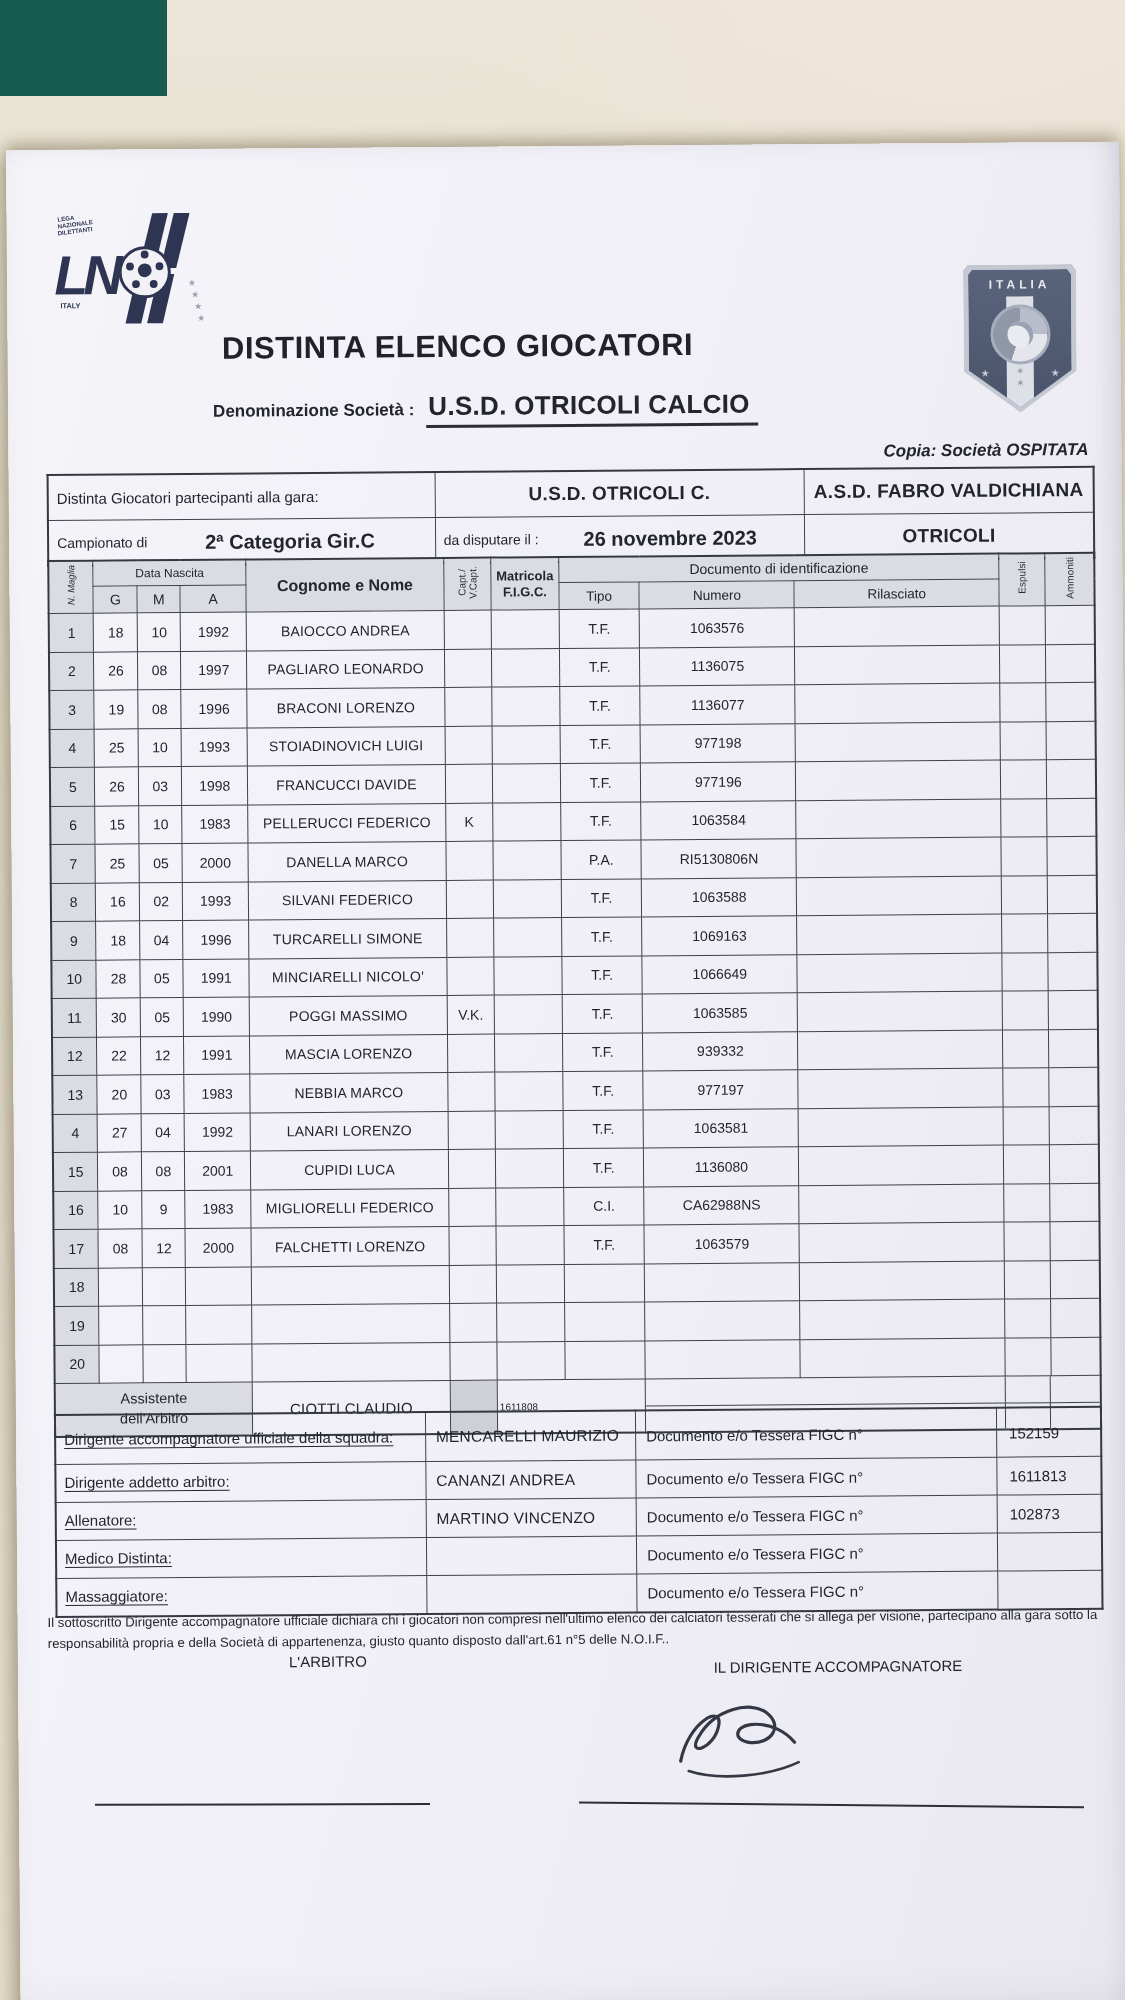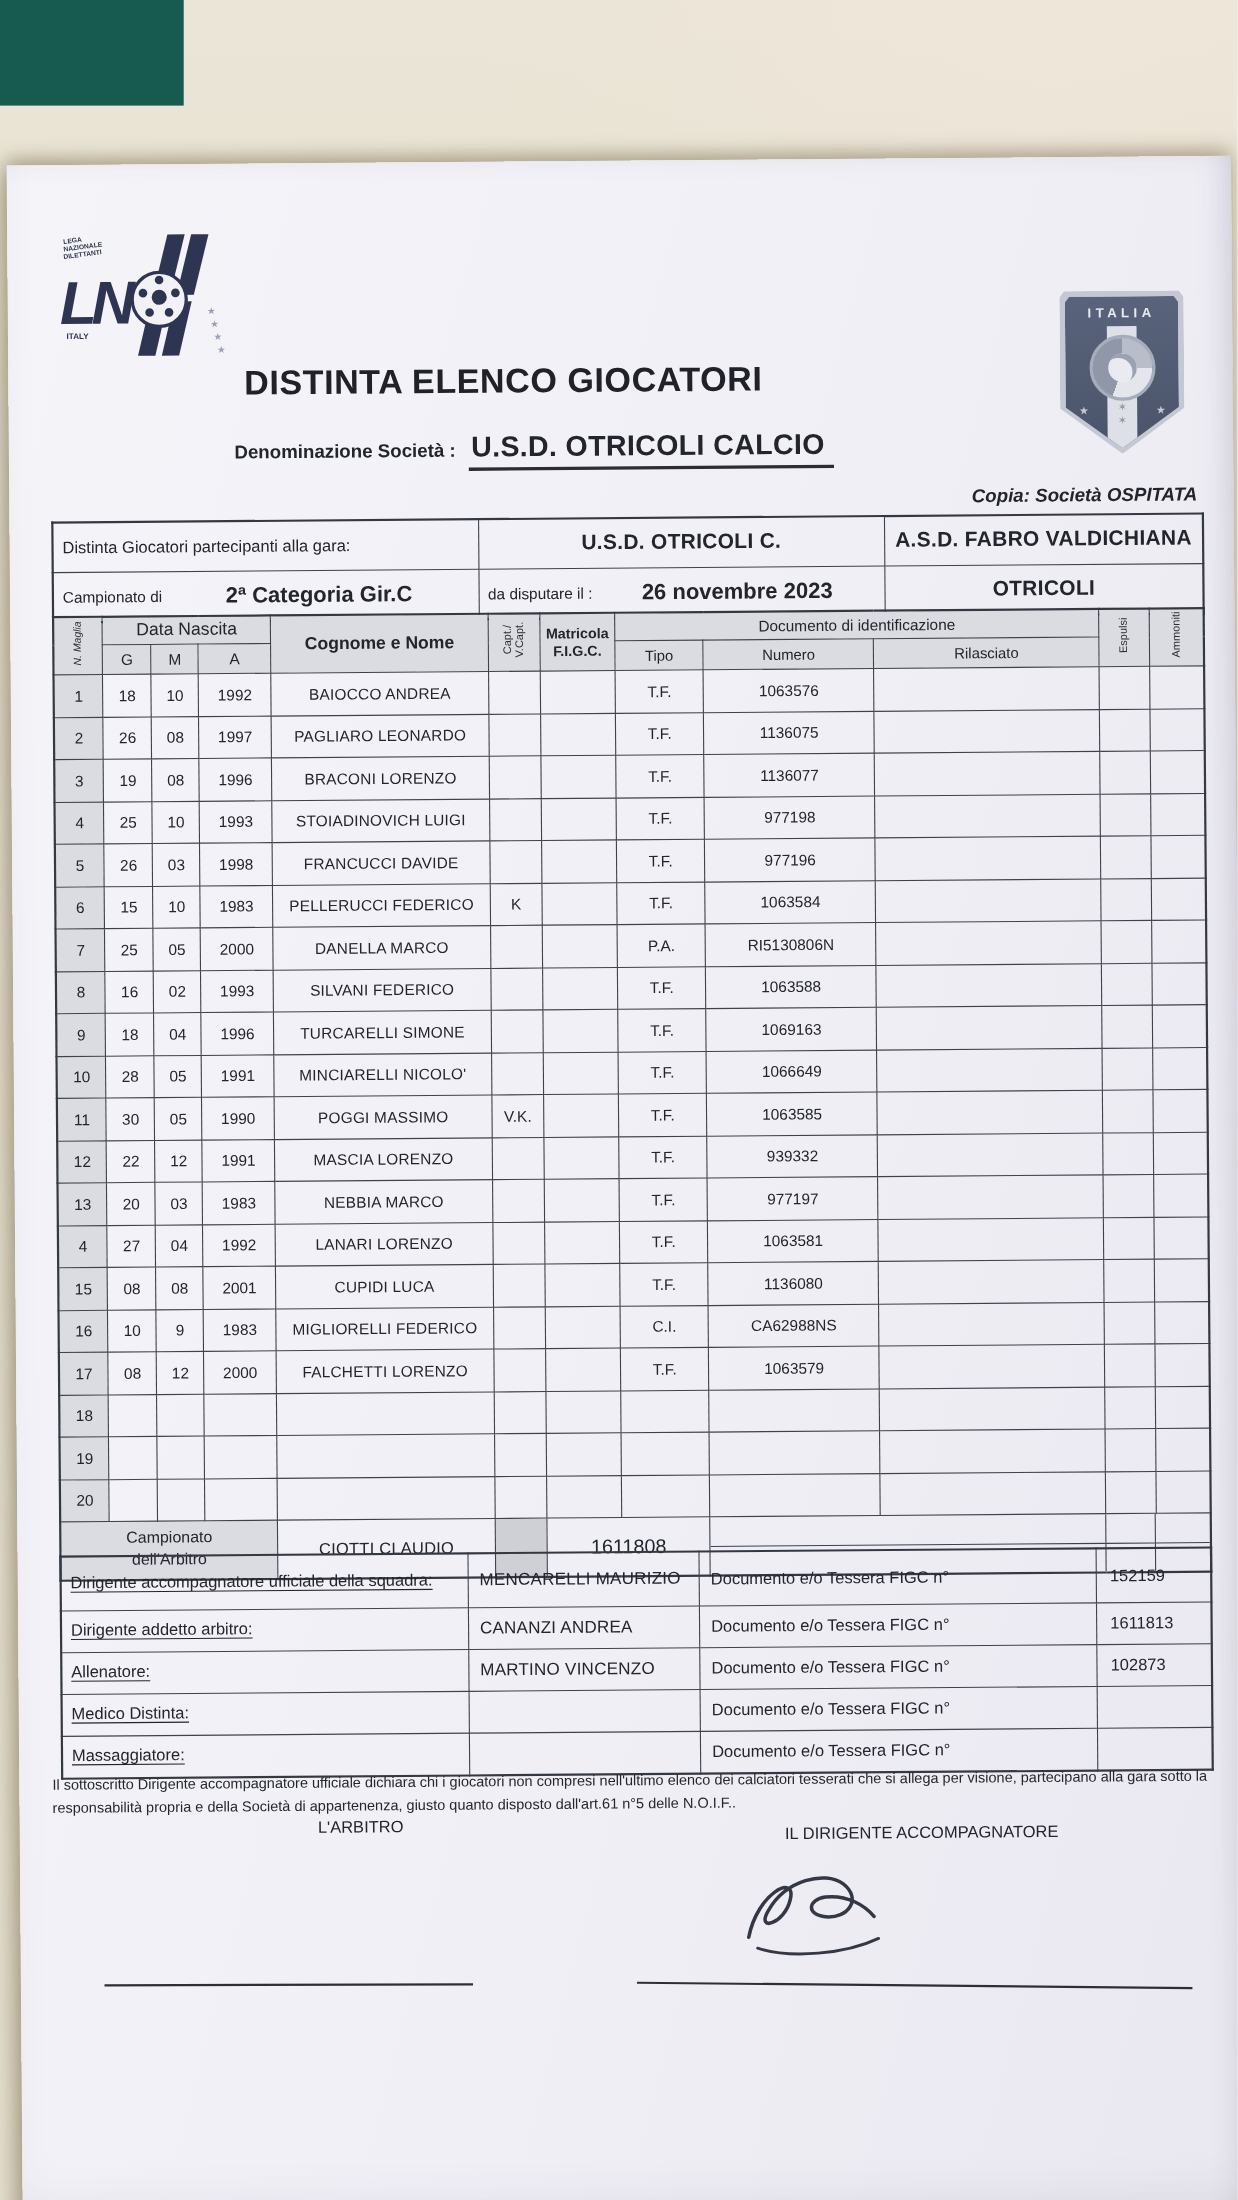--- a/index.html
+++ b/index.html
@@ -56,36 +56,36 @@
   .m-label{font-size:15px;padding-left:8px;}
   .m-team{font-size:19px;font-weight:bold;text-align:center;letter-spacing:.3px;}
   .m-flex{display:flex;align-items:center;}
   .m-small{font-size:14px;padding-left:6px;white-space:nowrap;}
   .m-big{font-size:20px;font-weight:bold;flex:1;text-align:center;}
   .shade{background:#dbdce1;}
   .shade2{background:#cfd0d6;}
   .main-table .h1 td{height:24px;}
   .main-table .h2 td{height:26px;}
   .hcell{text-align:center;}
-  .h-small{font-size:16px;text-align:center;}
+  .h-small{font-size:12px;text-align:center;}
   .h-gma{font-size:14px;text-align:center;}
   .h-name{font-size:16px;font-weight:bold;text-align:center;}
   .h-matr{font-size:13px;font-weight:bold;text-align:center;line-height:1.2;}
   .h-doc{font-size:14px;text-align:center;}
   .h-sub{font-size:13.5px;text-align:center;}
   .vtext{display:inline-block;writing-mode:vertical-rl;transform:rotate(180deg);
     font-size:10px;line-height:1.1;max-height:46px;color:#2b2d35;}
   .v-it{font-style:italic;font-size:9.5px;}
   .p-row td{height:37.5px;font-size:14px;}
   .ctr{text-align:center;}
   .p-name{text-align:center;font-size:14.5px;letter-spacing:.2px;}
   .assist-row td{height:52px;}
   .assist-label{font-size:14.5px;text-align:center;line-height:1.35;}
   .a-name{font-size:15px;text-align:center;letter-spacing:.2px;}
-  .a-num{font-size:18px;text-align:center;}
+  .a-num{font-size:10px;}
   .assist-right{padding:0;}
   .ar-grid{display:grid;grid-template-columns:79% 10% 11%;grid-template-rows:50% 50%;height:52px;}
   .ar-grid div{border-left:1.7px solid #3e424c;}
   .ar-grid div:nth-child(3n+1){border-left:none;}
   .ar-grid div:nth-child(n+4){border-top:1.7px solid #3e424c;}
   .staff-table tr td{height:33px;}
   .staff-table tr:first-child td{height:44px;}
   .s-label{font-size:15px;padding:2px 8px;line-height:1.25;}
   .s-label span{text-decoration:underline;text-underline-offset:3px;}
   .s-name{font-size:15.5px;padding-left:10px;letter-spacing:.2px;}
@@ -500,21 +500,21 @@
     <td class="ctr"></td>
     <td class="ctr"></td>
     <td></td>
     <td></td>
     <td></td>
   </tr>
       </tbody>
     <tbody>
         <tr class="assist-row">
       <td colspan="4" class="shade assist-label">
-        <span>Campionato</span><br><span>dell'Arbitro</span>
+        <span>Assistente</span><br><span>dell'Arbitro</span>
       </td>
       <td class="a-name">CIOTTI CLAUDIO</td>
       <td class="shade2"></td>
       <td colspan="2" class="a-num">1611808</td>
       <td colspan="4" class="assist-right">
         <div class="ar-grid">
           <div></div>
               <div></div>
               <div></div>
               <div></div>

